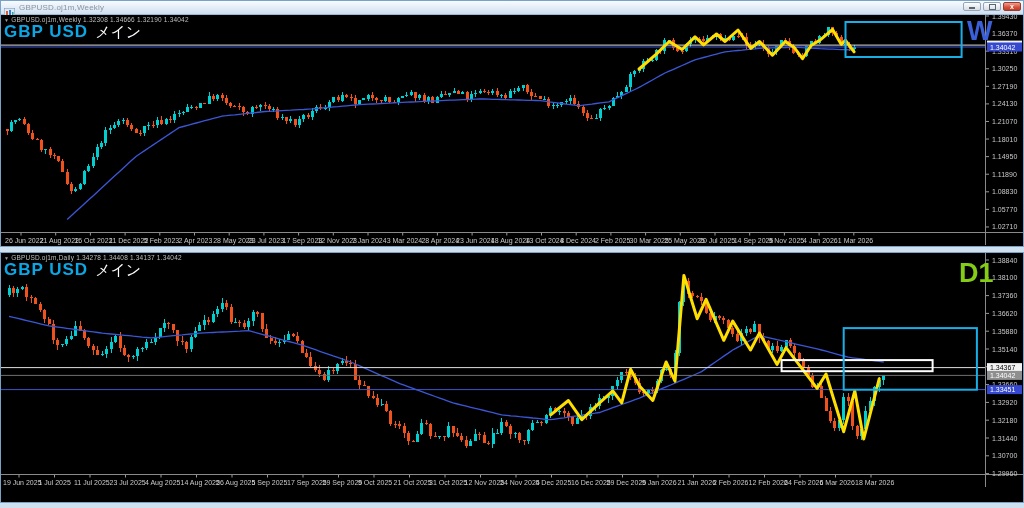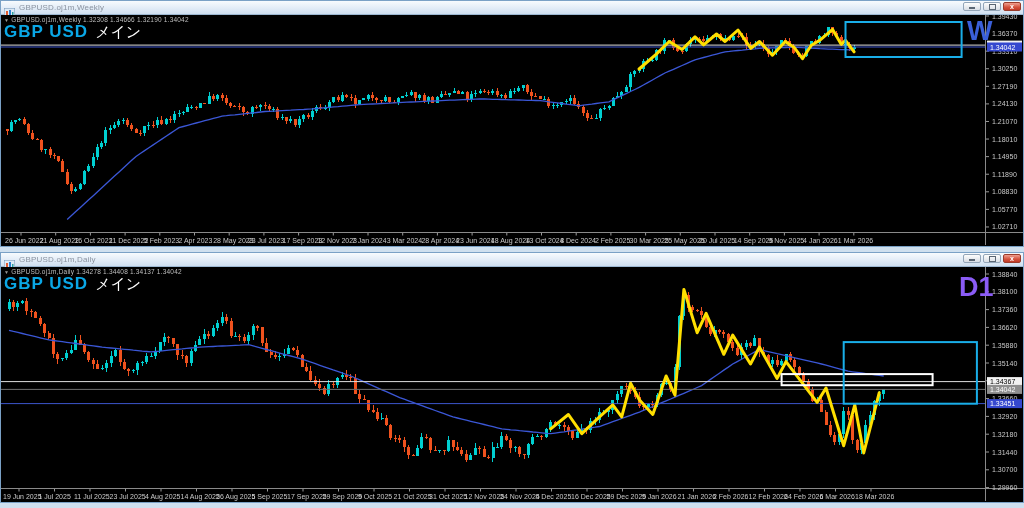--- a/index.html
+++ b/index.html
@@ -571,42 +571,20 @@
       <span class="tri">▼</span><span>GBPUSD.oj1m,Weekly  1.32308 1.34666 1.32190 1.34042</span>
     </div>
     <div class="watermark">
       <span class="sym">GBP USD</span><span class="jp">メイン</span>
     </div>
     <div class="tflabel" style="left:966px;top:3px;color:#3a5fd9;">W</div>
   </div>
 </section>
 
 <section class="window" style="top:252px;height:251px;">
-  <div class="titlebar">
-    <span class="wicon">
-      <svg width="11" height="9" viewBox="0 0 11 9">
-          <rect x="0" y="0" width="11" height="9" rx="1" fill="#dce9f5" stroke="#6e93b8" stroke-width="1"></rect>
-          <rect x="2" y="3" width="2" height="4" fill="#e05a30"></rect>
-          <rect x="5" y="2" width="2" height="5" fill="#2a7fd4"></rect>
-          <rect x="8" y="4" width="1.5" height="3" fill="#2aa0a0"></rect>
-        </svg>
-    </span>
-    <span class="wtitle">GBPUSD.oj1m,Daily</span>
-    <span class="wbtns">
-      <span class="wb">
-          <span class="bar"></span>
-        </span>
-      <span class="wb">
-          <span class="box"></span>
-        </span>
-      <span class="wb close">
-          <span>x</span>
-        </span>
-    </span>
-  </div>
   <div class="client" style="height:234px;">
     <svg id="chart-1" width="1022" height="234">
         <rect x="0" y="0" width="1022" height="234" fill="#000000"></rect>
         <clipPath id="clip1">
           <rect x="0" y="0" width="984" height="221"></rect>
         </clipPath>
         <g clip-path="url(#clip1)">
           <g shape-rendering="crispEdges">
             <line x1="8" y1="32.0" x2="8" y2="44.2" stroke="#00cfd1" stroke-width="1"></line>
             <rect x="6.5" y="35.3" width="3" height="6.4" fill="#00cfd1"></rect>
@@ -1097,15 +1075,15 @@
         <text x="989" y="125.1" font-size="7" fill="#fff">1.34042</text>
         <rect x="986" y="132.1" width="35" height="9" fill="#3548cf"></rect>
         <text x="989" y="139.3" font-size="7" fill="#fff">1.33451</text>
       </svg>
     <div class="infoline">
       <span class="tri">▼</span><span>GBPUSD.oj1m,Daily  1.34278 1.34408 1.34137 1.34042</span>
     </div>
     <div class="watermark">
       <span class="sym">GBP USD</span><span class="jp">メイン</span>
     </div>
-    <div class="tflabel" style="left:958px;top:7px;color:#8b5cf6;">D1</div>
+    <div class="tflabel" style="left:958px;top:7px;color:#84cc16;">D1</div>
   </div>
 </section>
 
 </body></html>

